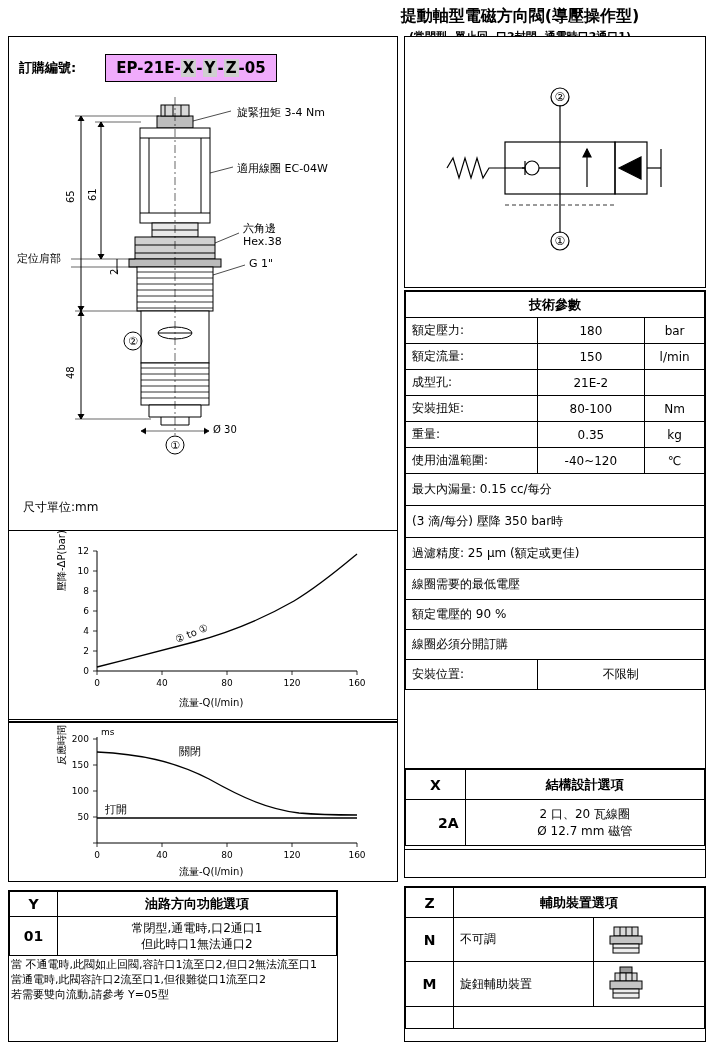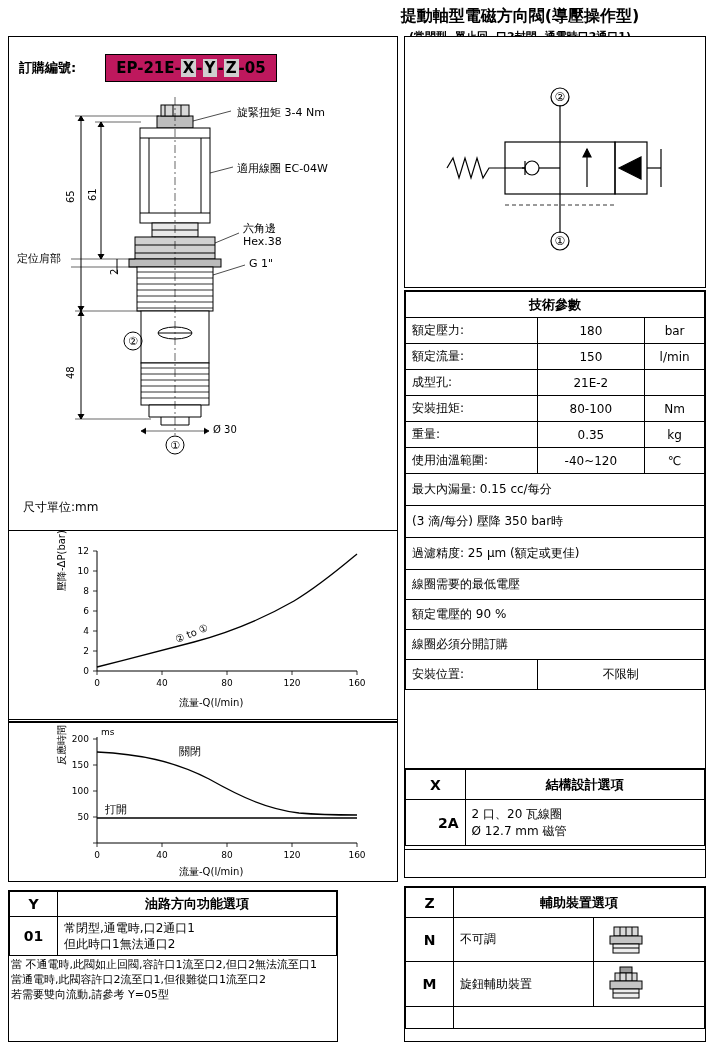--- a/index.html
+++ b/index.html
@@ -24,21 +24,21 @@
 
   
   #left-panel { left:8px; top:36px; width:390px; height:686px; }
   #graph1-panel { left:8px; top:530px; width:390px; height:190px; }
   #graph2-panel { left:8px; top:722px; width:390px; height:160px; }
   #y-panel { left:8px; top:890px; width:330px; height:152px; }
 
   
   .order-row { position:absolute; left:10px; top:14px; width:370px; height:34px; display:flex; align-items:center;gap:17px; }
   .order-label { font-size:13px; font-weight:bold; margin-right:12px; }
-  .order-code-box { border:1px solid #000; padding:4px 10px 4px 10px; font-size:15px; font-weight:bold; letter-spacing:0px; background:#be185d; }
+  .order-code-box { border:1px solid #000; padding:4px 10px 4px 10px; font-size:15px; font-weight:bold; letter-spacing:0px; background:#f0abfc; }
   .order-code-box .hl { display:inline-block; background:#cfcfcf; padding:0 2px; }
 
   
   .drawing { position:absolute; left:0px; top:46px; width:390px; height:480px; }
   .callout { position:absolute; font-size:11px; white-space:nowrap; }
   .dimtext { position:absolute; font-size:10px; }
   .unit-text { position:absolute; left:14px; top:462px; font-size:12px; }
 
   
   #symbol-panel { left:404px; top:36px; width:302px; height:252px; }
@@ -51,21 +51,21 @@
   .tech-head { text-align:center; font-weight:bold; font-size:13px; }
   .tech-name { width:44%; }
   .tech-val { width:36%; text-align:center; }
   .tech-unit { width:20%; text-align:center; }
   .full { text-align:left; }
 
   table.opt { width:100%; border-collapse:collapse; font-size:12px; }
   table.opt td { border:1px solid #000; padding:3px 6px; vertical-align:middle; }
   .opt-key { width:48px; text-align:center; font-weight:bold; font-size:14px; }
   .opt-head { text-align:center; font-weight:bold; font-size:13px; }
-  .opt-desc { line-height:1.35; }
+  .opt-desc { text-align:center; line-height:1.35; }
 
   .y-note { font-size:11px; line-height:1.35; padding:2px 2px 0 2px; }
 
   .axis-label { position:absolute; font-size:10px; }
 
   svg { display:block; }
 </style>
 </head>
 <body>
 

